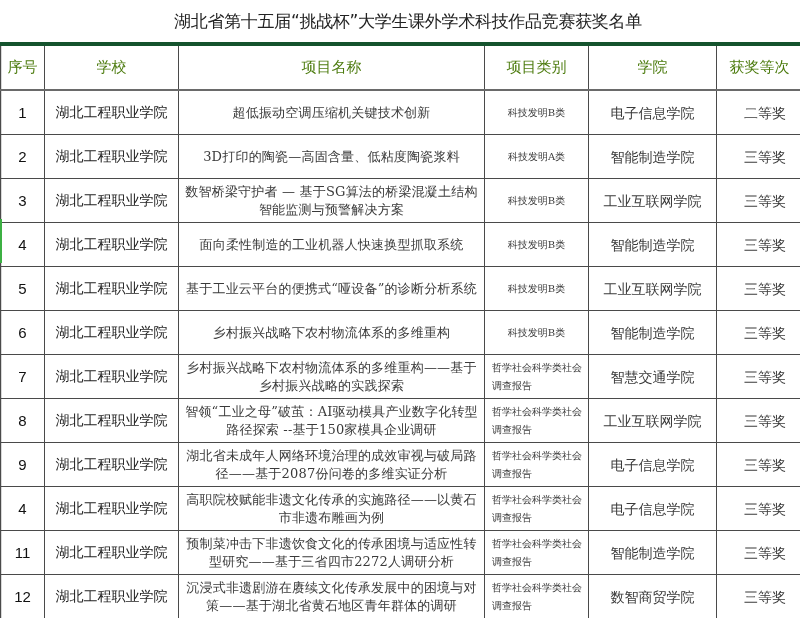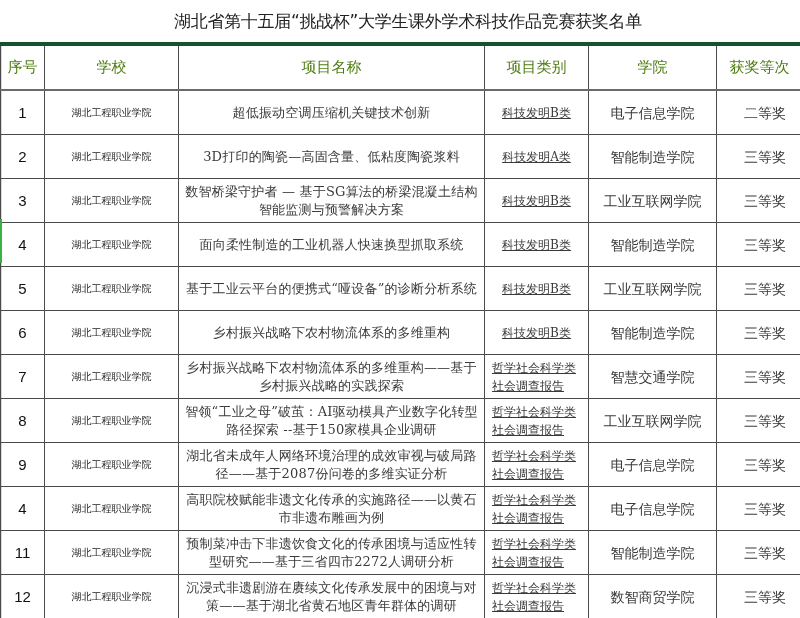--- a/index.html
+++ b/index.html
@@ -68,43 +68,42 @@
     }
     td {
       height: 43px;
     }
     td.c-num {
       font-size: 15px;
       font-family: "Liberation Sans", "DejaVu Sans", sans-serif;
       color: #111111;
     }
     td.c-school {
-      font-size: 10px;
+      font-size: 14px;
       color: #222222;
     }
     td.c-name, td.c-cat, td.c-college, td.c-award {
       font-family: "DejaVu Serif", "Liberation Serif", serif;
       color: #3a3a3a;
       font-size: 13px;
       line-height: 18px;
     }
     td.c-name .txt {
       display: block;
       max-height: 36px;
       overflow: hidden;
       letter-spacing: 0.2px;
     }
     td.c-cat .txt {
       display: block;
       max-height: 40px;
       overflow: hidden;
       text-align: left;
       padding-left: 4px;
-      font-size: 12px;
-      text-decoration: underline;
+      font-size: 10px;
     }
     td.c-cat.single .txt {
       text-align: center;
       padding-left: 0;
     }
     td.c-college {
       font-size: 14px;
     }
     td.c-award {
       font-size: 14px;

